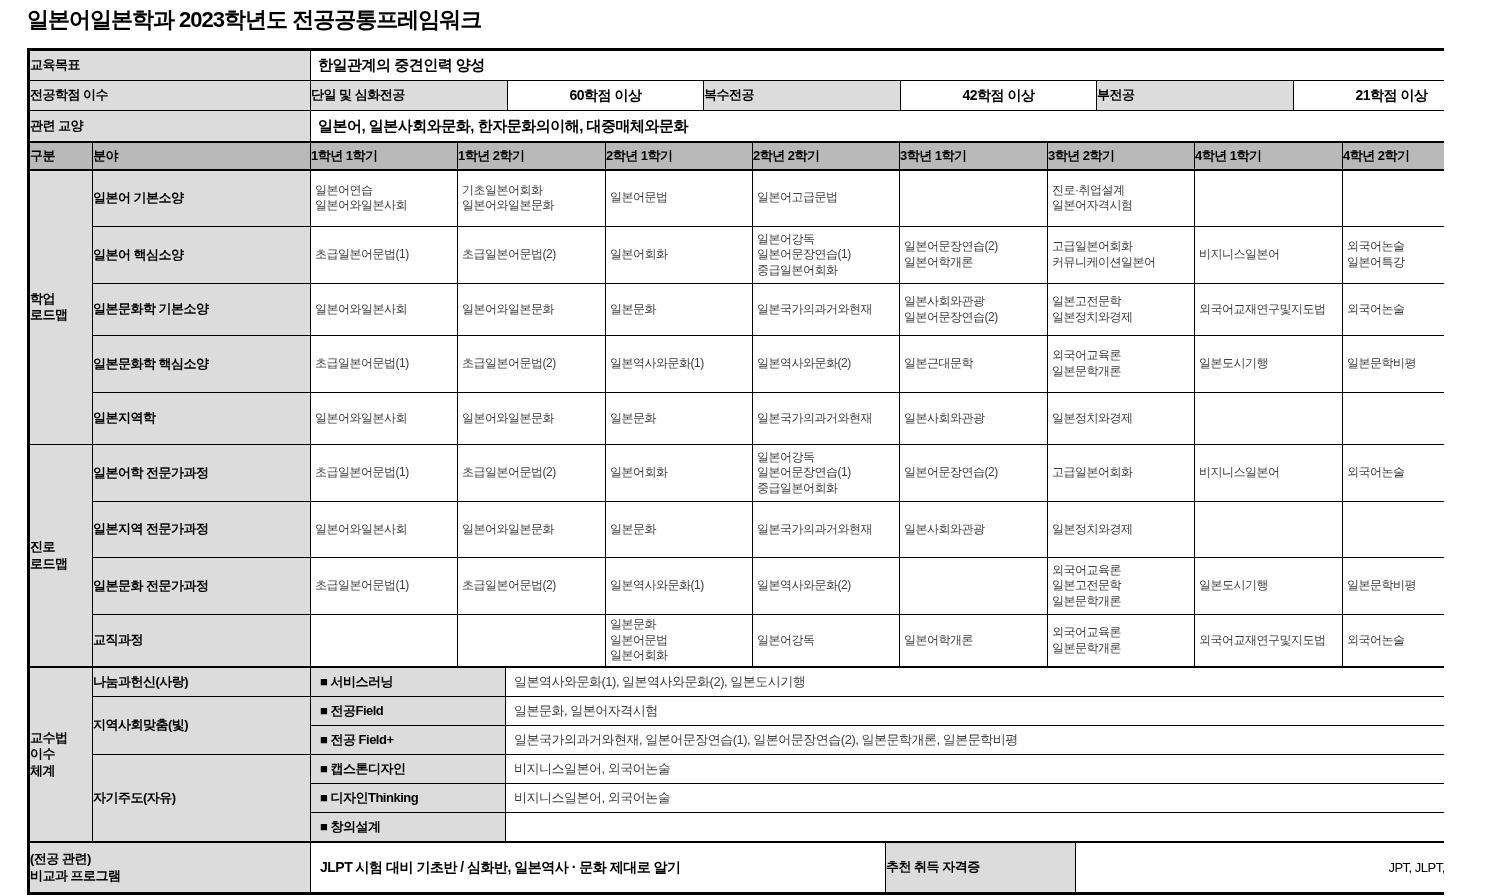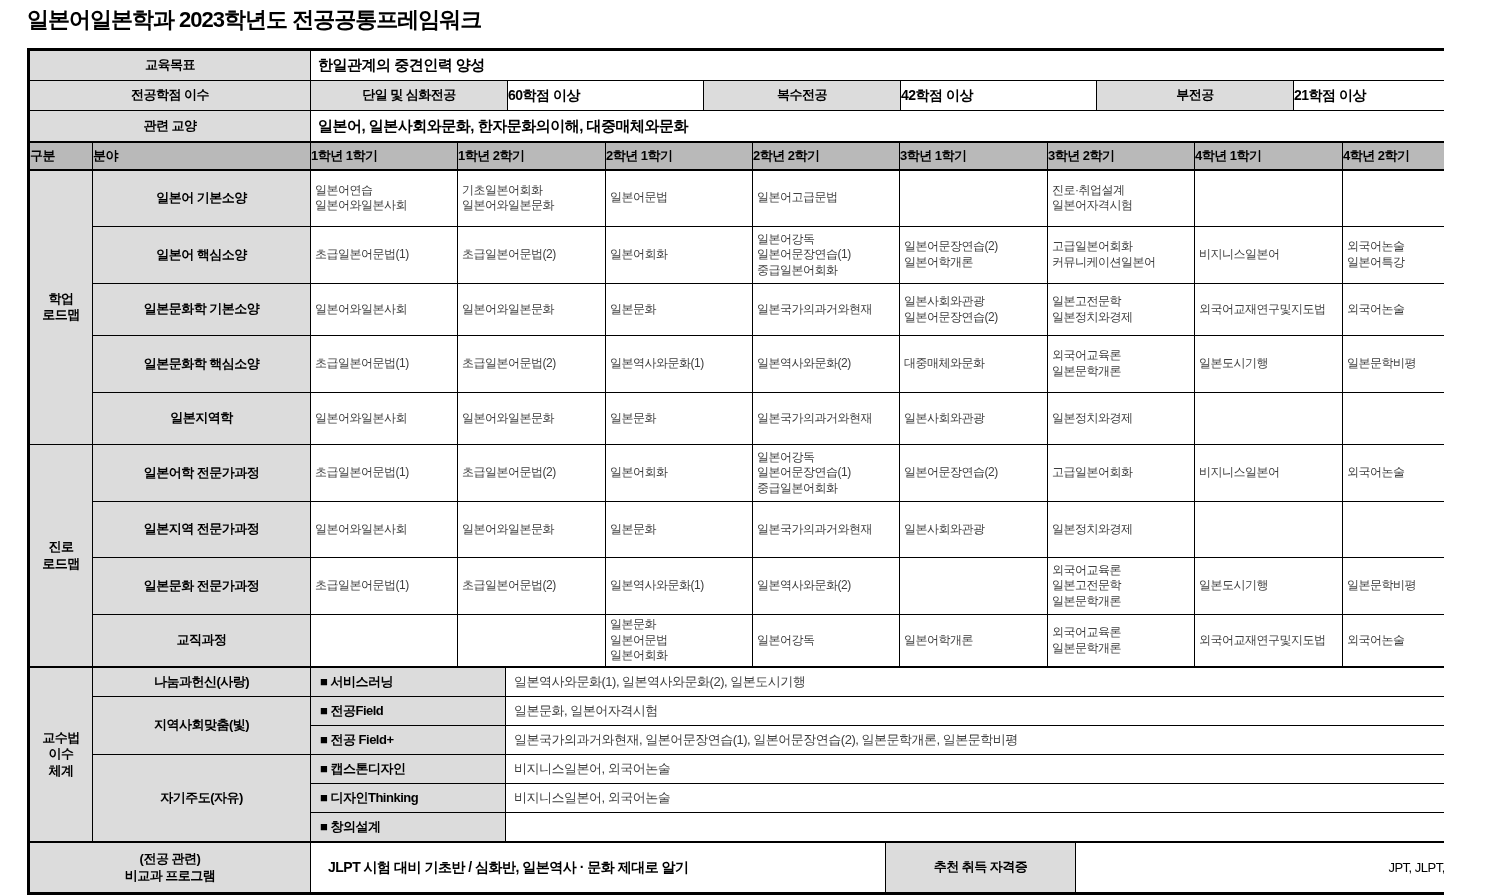--- a/index.html
+++ b/index.html
@@ -4,33 +4,33 @@
 <style>
   * { box-sizing: border-box; }
   html, body { margin: 0; padding: 0; background: #fff; }
   body { font-family: "Liberation Sans", "DejaVu Sans", sans-serif; color: #000; }
   .page { position: relative; width: 1444px; height: 896px; background: #fff; overflow: hidden; }
   .title { position: absolute; left: 27px; top: 5px; font-size: 22px; font-weight: bold; letter-spacing: -1px; white-space: nowrap; }
   .tablewrap { position: absolute; left: 27px; top: 48px; width: 1460px; border: 2px solid #000; background: #fff; }
   table { border-collapse: collapse; table-layout: fixed; width: 1456px; }
   td, th { border: 1px solid #000; overflow: hidden; padding: 0; vertical-align: middle; }
   
-  .lbl { background: var(--label-bg, #dcdcdc); font-weight: bold; font-size: 13px; text-align: center; white-space: pre-line; line-height: 1.25; letter-spacing: -0.5px; }
+  .lbl { background: var(--label-bg, #dcdcdc); font-weight: bold; font-size: 13px; white-space: pre-line; line-height: 1.25; letter-spacing: -0.5px; }
   
   .hdr { background: var(--header-bg, #b9b9b9); font-weight: bold; font-size: 13px; text-align: left; border-bottom-width: 2px; letter-spacing: -0.5px; }
   
   .course { font-size: 12px; color: #3d3d3d; text-align: left; padding: 2px 4px; line-height: 1.3; white-space: pre-line; letter-spacing: -0.5px; }
   
   .val { font-weight: bold; font-size: 15px; text-align: left; padding-left: 7px; letter-spacing: -0.5px; }
-  .big { font-weight: bold; font-size: 14px; text-align: left; letter-spacing: -0.5px; }
+  .big { font-weight: bold; font-size: 14px; text-align: center; letter-spacing: -0.5px; }
   .white { background: #fff; }
   
   .method { background: var(--label-bg, #dcdcdc); font-weight: bold; font-size: 13px; text-align: left; padding-left: 9px; letter-spacing: -0.5px; }
   .pcourse { font-size: 13px; color: #3d3d3d; text-align: left; padding-left: 8px; letter-spacing: -0.5px; }
-  .program { font-weight: bold; font-size: 14px; text-align: left; padding-left: 17px; letter-spacing: -0.5px; }
+  .program { font-weight: bold; font-size: 14px; text-align: left; padding-left: 9px; letter-spacing: -0.5px; }
   .cert { font-size: 13px; text-align: right; padding-left: 7px; letter-spacing: -0.5px; margin-top: 21px; }
 </style>
 </head>
 <body>
 
 <div class="page">
   <div class="title">일본어일본학과 2023학년도 전공공통프레임워크</div>
   <div class="tablewrap">
 
     <table>
@@ -134,21 +134,21 @@
 일본정치와경제</td>
             <td class="course white">외국어교재연구및지도법</td>
             <td class="course white">외국어논술</td>
           </tr>
           <tr style="height: 57px;">
             <td class="lbl">일본문화학 핵심소양</td>
             <td class="course white">초급일본어문법(1)</td>
             <td class="course white">초급일본어문법(2)</td>
             <td class="course white">일본역사와문화(1)</td>
             <td class="course white">일본역사와문화(2)</td>
-            <td class="course white">대중매체와문화</td>
+            <td class="course white">일본근대문학</td>
             <td class="course white">외국어교육론
 일본문학개론</td>
             <td class="course white">일본도시기행</td>
             <td class="course white">일본문학비평</td>
           </tr>
           <tr style="height: 52px;">
             <td class="lbl">일본지역학</td>
             <td class="course white">일본어와일본사회</td>
             <td class="course white">일본어와일본문화</td>
             <td class="course white">일본문화</td>

